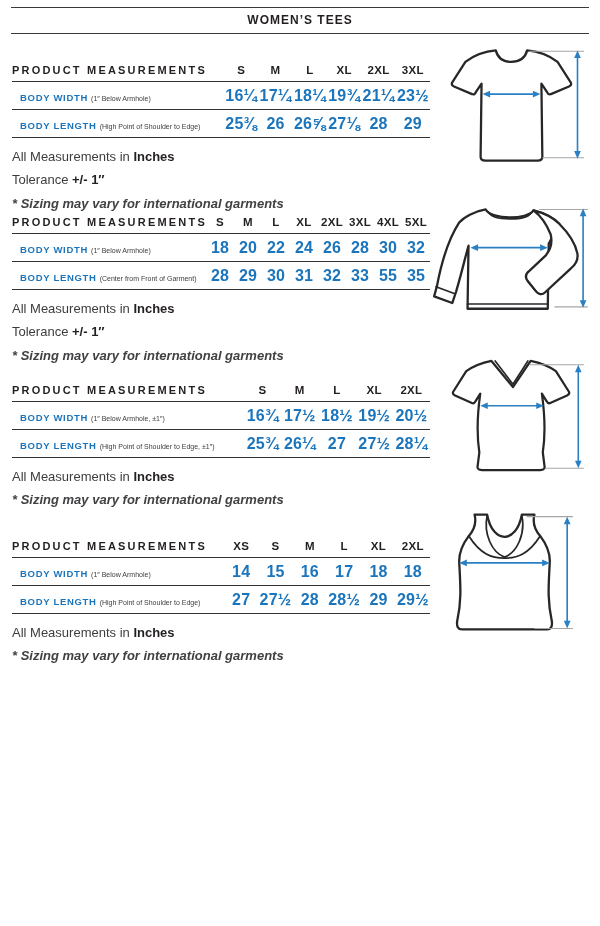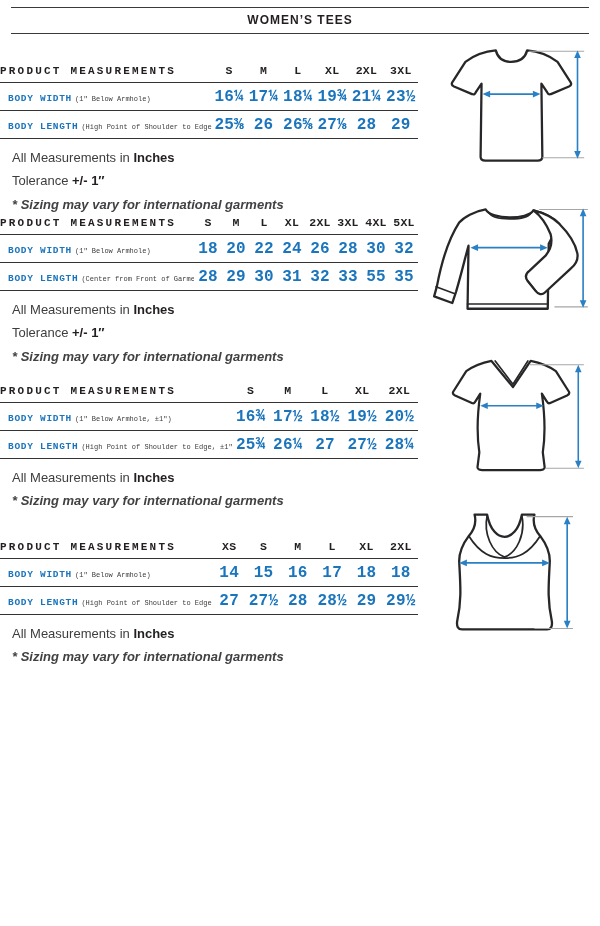--- a/index.html
+++ b/index.html
@@ -21,21 +21,21 @@
   .panel:nth-child(2) .left{padding-top:28px;}
   .panel:nth-child(3) .left{padding-top:42px;}
   .panel:nth-child(4) .left{padding-top:44px;}
   .panel:nth-child(1) .right svg{margin-top:5px;}
   .panel:nth-child(2) .right svg{margin-top:10px;}
   .panel:nth-child(3) .right svg{margin-top:4px;}
   .panel:nth-child(4) .right svg{margin-top:11px;margin-right:14px;}
 
   table.size-table{
     border-collapse:collapse;table-layout:fixed;
-    width:418px;font-family:Liberation Mono, monospace;
+    width:418px;margin-left:12px;
   }
   table.size-table.cols-5 .label-col{width:232px;}
   table.size-table.cols-6 .label-col{width:212px;}
   table.size-table.cols-8 .label-col{width:194px;}
   thead tr{border-bottom:1.6px solid #333335;}
   tbody tr{border-bottom:1.6px solid #333335;}
   th.header-label{
     text-align:left;font-size:11px;font-weight:bold;letter-spacing:2.2px;
     padding:0 0 5px 0;vertical-align:bottom;white-space:nowrap;color:#231f20;
   }

